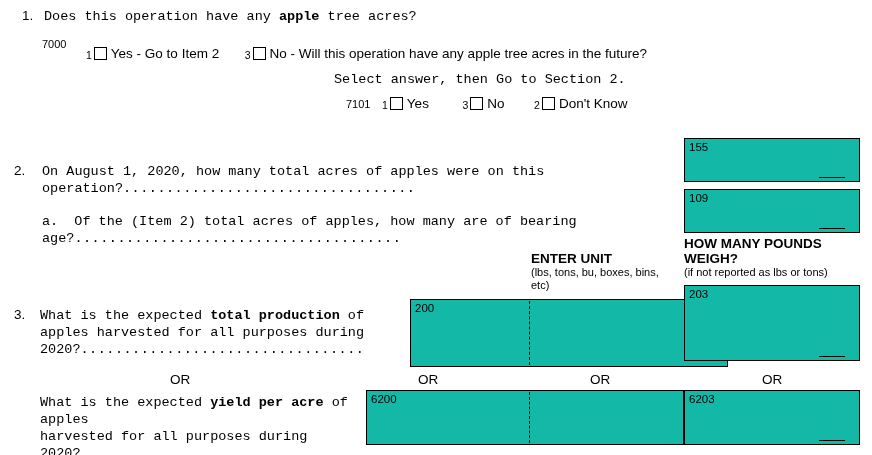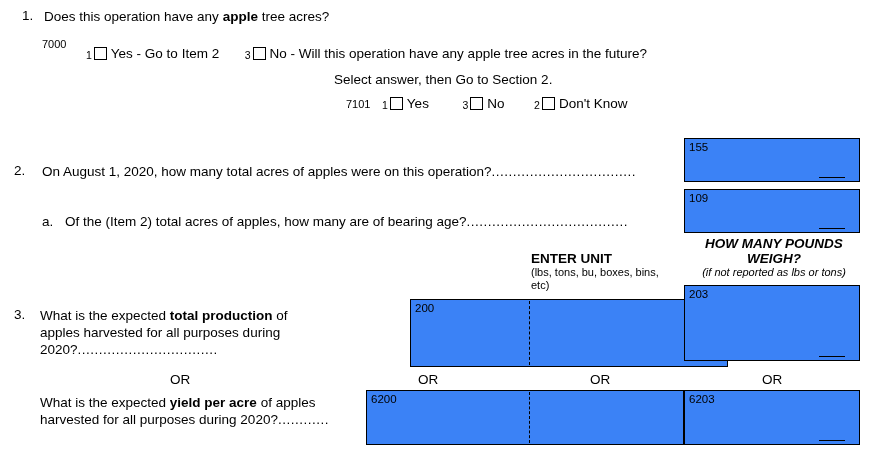--- a/index.html
+++ b/index.html
@@ -24,20 +24,21 @@
   .abs { position: absolute; }
   .bold { font-weight: bold; }
   .q-num {
     position: absolute;
     font-size: 13.5px;
   }
   .q-text {
     position: absolute;
     font-size: 13.5px;
     line-height: 17px;
+    font-family: Liberation Mono, monospace;
   }
   .small-code {
     font-size: 11px;
   }
   .tiny-num {
     font-size: 10.5px;
     vertical-align: bottom;
   }
   .checkbox {
     display: inline-block;
@@ -49,21 +50,21 @@
     margin: 0 4px 0 2px;
     box-sizing: border-box;
   }
   .dots {
     letter-spacing: 0.5px;
     font-size: 13.5px;
   }
   .box {
     position: absolute;
     border: 1.5px solid #000;
-    background: #3b82f6;
+    background: #14b8a6;
     box-sizing: border-box;
   }
   .box-code {
     position: absolute;
     top: 2px;
     left: 4px;
     font-size: 11.5px;
   }
   .dec-tick {
     position: absolute;
@@ -149,21 +150,21 @@
   </div>
 
   <div class="col-head bold" style="left:366px; top:284px; width:200px;">QUANTITY</div>
 
   <div class="abs" style="left:531px; top:251px; width:150px;">
     <div class="bold" style="font-size:13.5px;">ENTER UNIT</div>
     <div class="col-head-small">(lbs, tons, bu, boxes, bins,</div>
     <div class="col-head-small">etc)</div>
   </div>
 
-  <div class="abs" style="left:684px; top:236px; width:180px; text-align:center;font-style:italic;">
+  <div class="abs" style="left:684px; top:236px; width:180px; text-align:left;">
     <div class="bold" style="font-size:13.5px; line-height:15px;">HOW MANY POUNDS</div>
     <div class="bold" style="font-size:13.5px; line-height:15px;">WEIGH?</div>
     <div class="col-head-small">(if not reported as lbs or tons)</div>
   </div>
 
   <div class="q-num" style="left:14px; top:307px;">3.</div>
   <div class="q-text" style="left:40px; top:307px; width:325px;">
     <span>What is the expected </span><span class="bold">total production</span><span> of</span><br>
     <span>apples harvested for all purposes during</span><br>
     <span>2020?</span><span class="dots">.................................</span>

